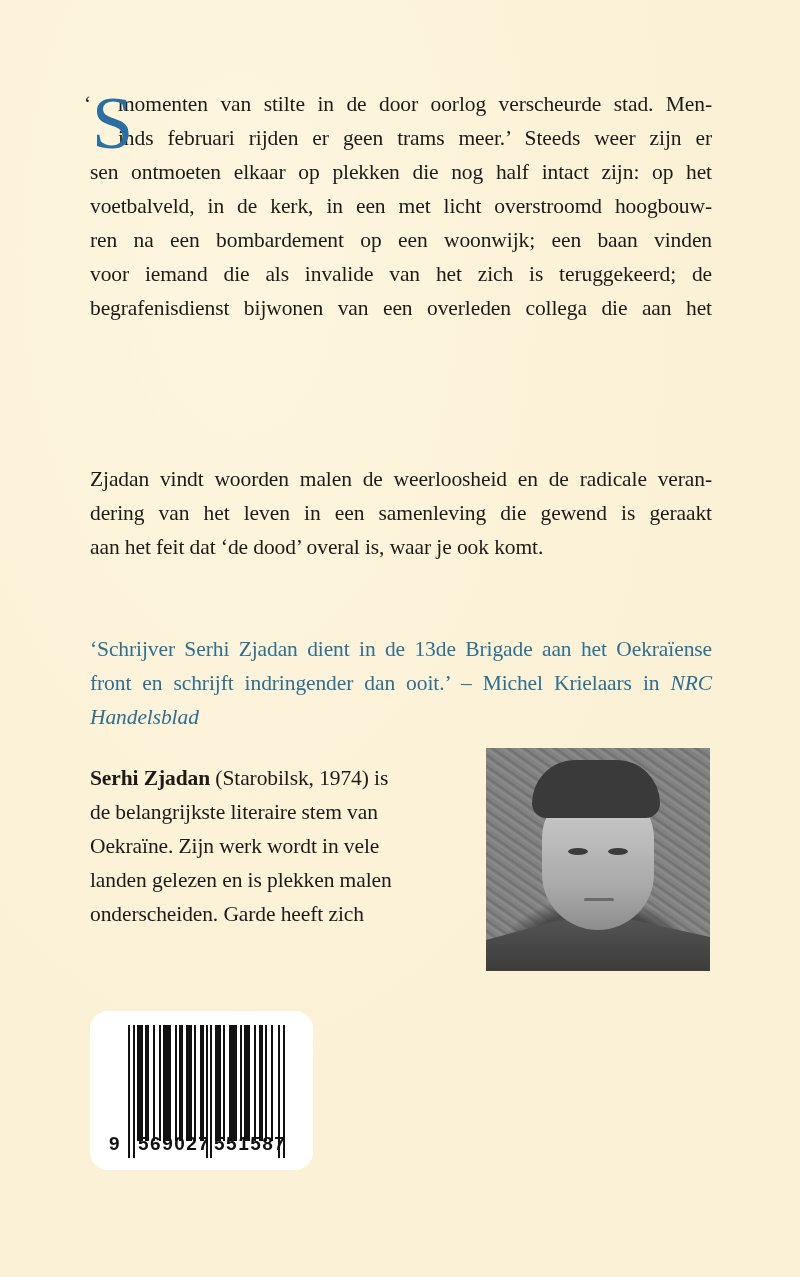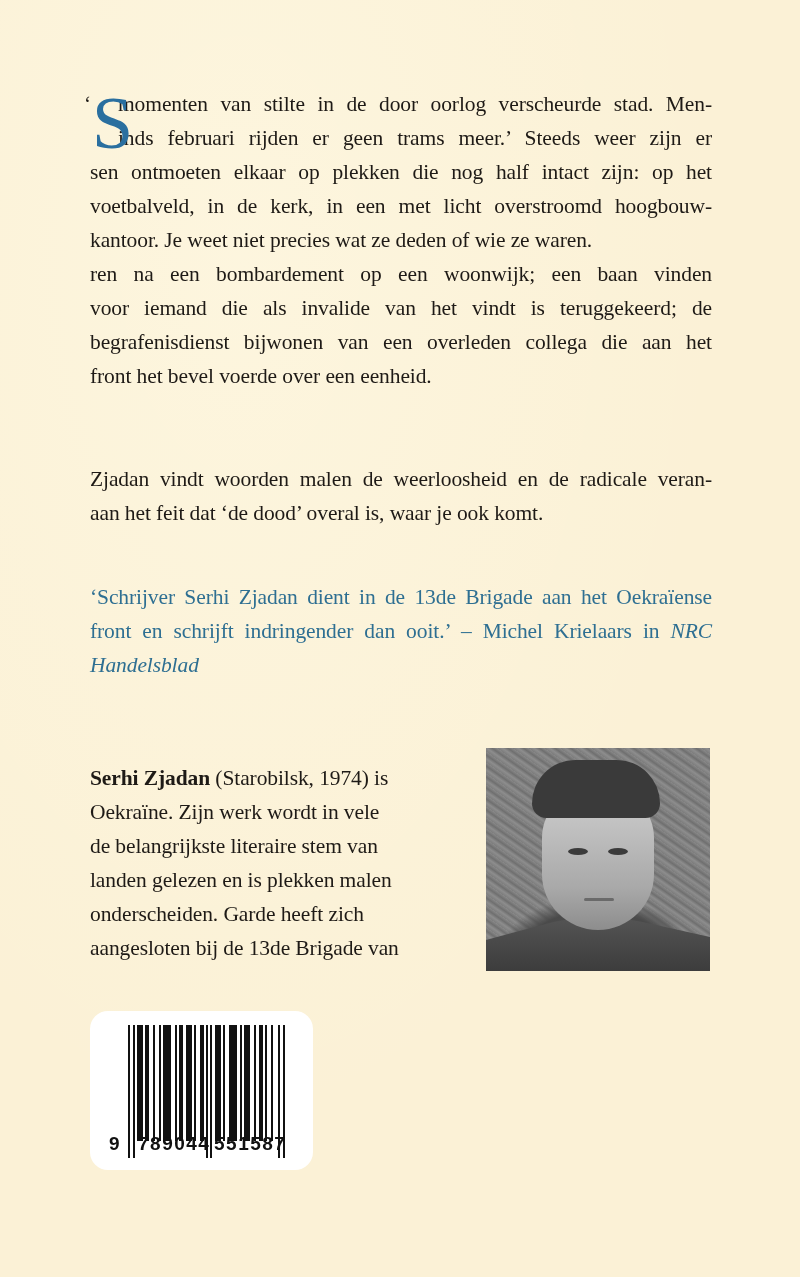--- a/index.html
+++ b/index.html
@@ -56,21 +56,21 @@
       position: absolute;
       left: 2px;
       top: 4px;
       font-size: 74px;
       line-height: 64px;
       color: #2a6f9f;
       font-family: "Liberation Serif", "DejaVu Serif", serif;
     }
     .indent { padding-left: 28px; }
     #middle { top: 462px; }
-    #quote { top: 580px; color: #2e6f92; }
+    #quote { top: 632px; color: #2e6f92; }
     #quote em { font-style: italic; }
     #bio {
       top: 761px;
       width: 360px;
       font-size: 21.5px;
     }
     #bio .line { text-align: center; text-align-last: left; }
     #bio b { font-weight: 700; }
     .photo {
       position: absolute;
@@ -169,45 +169,43 @@
 
   <div class="block" id="intro">
     <div class="dropcap-wrap">
       <span class="quote-open">‘</span>
       <span class="dropcap">S</span>
     </div>
     <span class="line indent">momenten van stilte in de door oorlog verscheurde stad. Men-</span>
     <span class="line indent">inds februari rijden er geen trams meer.’ Steeds weer zijn er</span>
     <span class="line">sen ontmoeten elkaar op plekken die nog half intact zijn: op het</span>
     <span class="line">voetbalveld, in de kerk, in een met licht overstroomd hoogbouw-</span>
-    <span class="line last">kantoor. Je weet niet precies wat ze deden of wie ze waren.</span>
     <span class="line">ren na een bombardement op een woonwijk; een baan vinden</span>
-    <span class="line">voor iemand die als invalide van het vindt is teruggekeerd; de</span>
+    <span class="line">voor iemand die als invalide van het zich is teruggekeerd; de</span>
     <span class="line">begrafenisdienst bijwonen van een overleden collega die aan het</span>
-    <span class="line last">front het bevel voerde over een eenheid.</span>
   </div>
 
   <div class="block" id="middle">
     <span class="line">Zjadan vindt woorden malen de weerloosheid en de radicale veran-</span>
+    <span class="line">dering van het leven in een samenleving die gewend is geraakt</span>
     <span class="line last">aan het feit dat ‘de dood’ overal is, waar je ook komt.</span>
   </div>
 
   <div class="block" id="quote">
     <span class="line">‘Schrijver Serhi Zjadan dient in de 13de Brigade aan het Oekraïense</span>
     <span class="line"><span>front en schrijft indringender dan ooit.’ – Michel Krielaars in </span><em>NRC</em></span>
     <span class="line last"><em>Handelsblad</em></span>
   </div>
 
   <div class="block" id="bio">
     <span class="line"><b>Serhi Zjadan</b><span> (Starobilsk, 1974) is</span></span>
+    <span class="line">de belangrijkste literaire stem van</span>
     <span class="line">Oekraïne. Zijn werk wordt in vele</span>
-    <span class="line">de belangrijkste literaire stem van</span>
     <span class="line">landen gelezen en is plekken malen</span>
     <span class="line">onderscheiden. Garde heeft zich</span>
-    <span class="line">aangesloten bij de 13de Brigade van</span>
   </div>
 
   <div class="photo" title="Black-and-white portrait of Serhi Zjadan against a stone wall">
     <div class="shirt"></div>
     <div class="face"></div>
     <div class="hair"></div>
     <div class="eye l"></div>
     <div class="eye r"></div>
     <div class="mouth"></div>
   </div>
@@ -259,18 +257,18 @@
       <div class="bar" style="width:2px"></div>
         <div class="gap" style="width:4px"></div>
       <div class="bar" style="width:2px"></div>
         <div class="gap" style="width:5px"></div>
       <div class="bar guard" style="width:2px"></div>
         <div class="gap" style="width:3px"></div>
       <div class="bar guard" style="width:2px"></div>
     </div>
     <div class="barcode-digits">
       <span class="d0">9</span>
-      <span class="d1">789044</span>
+      <span class="d1">569027</span>
       <span class="d2">551587</span>
     </div>
   </div>
 
 </div>
 
 </body></html>

